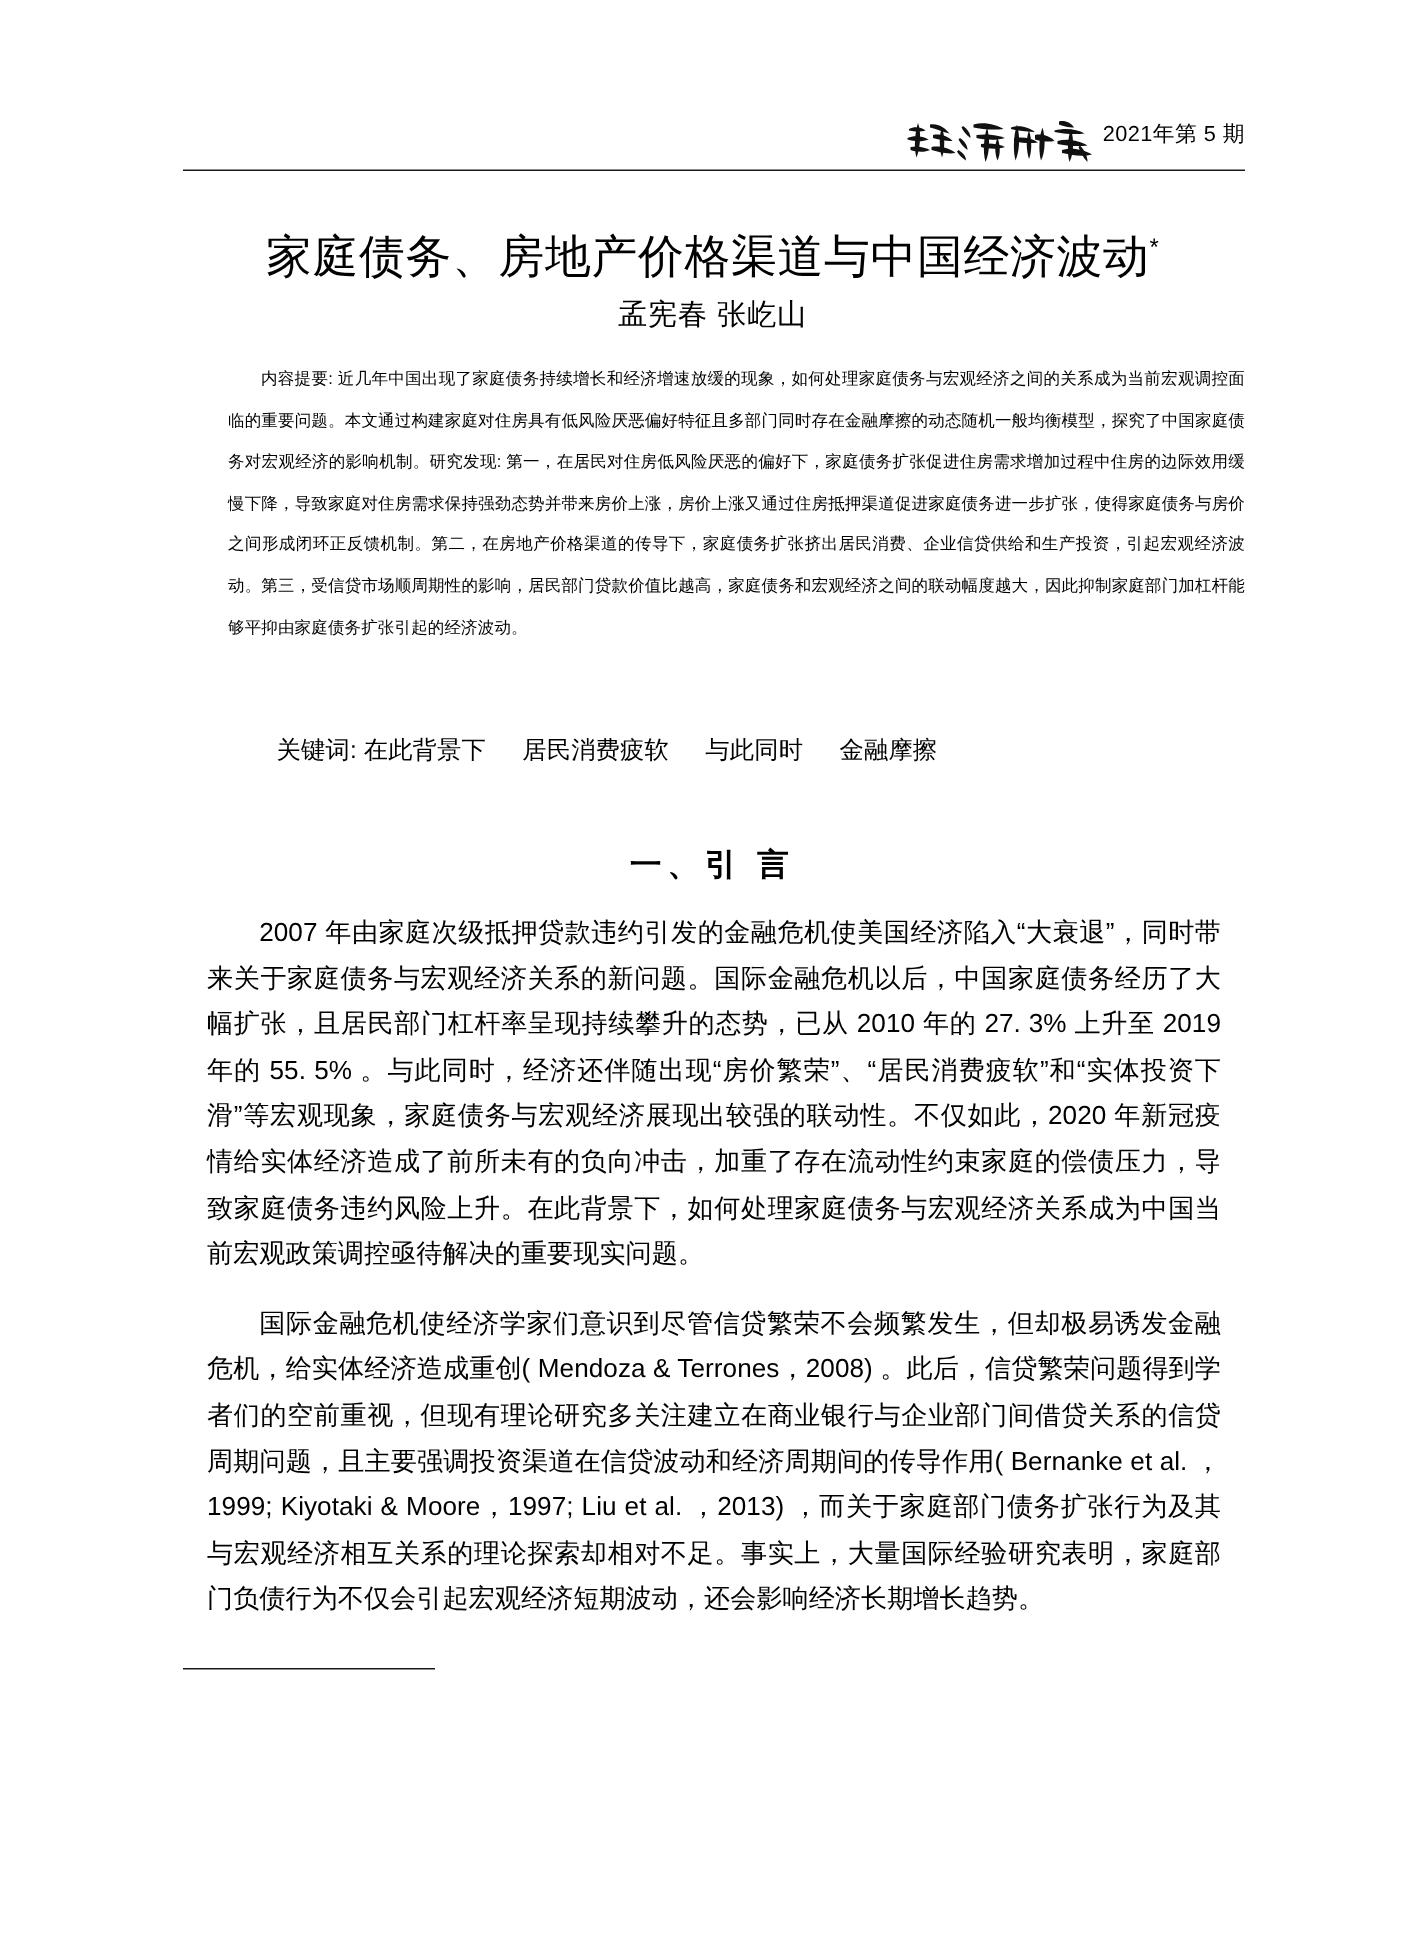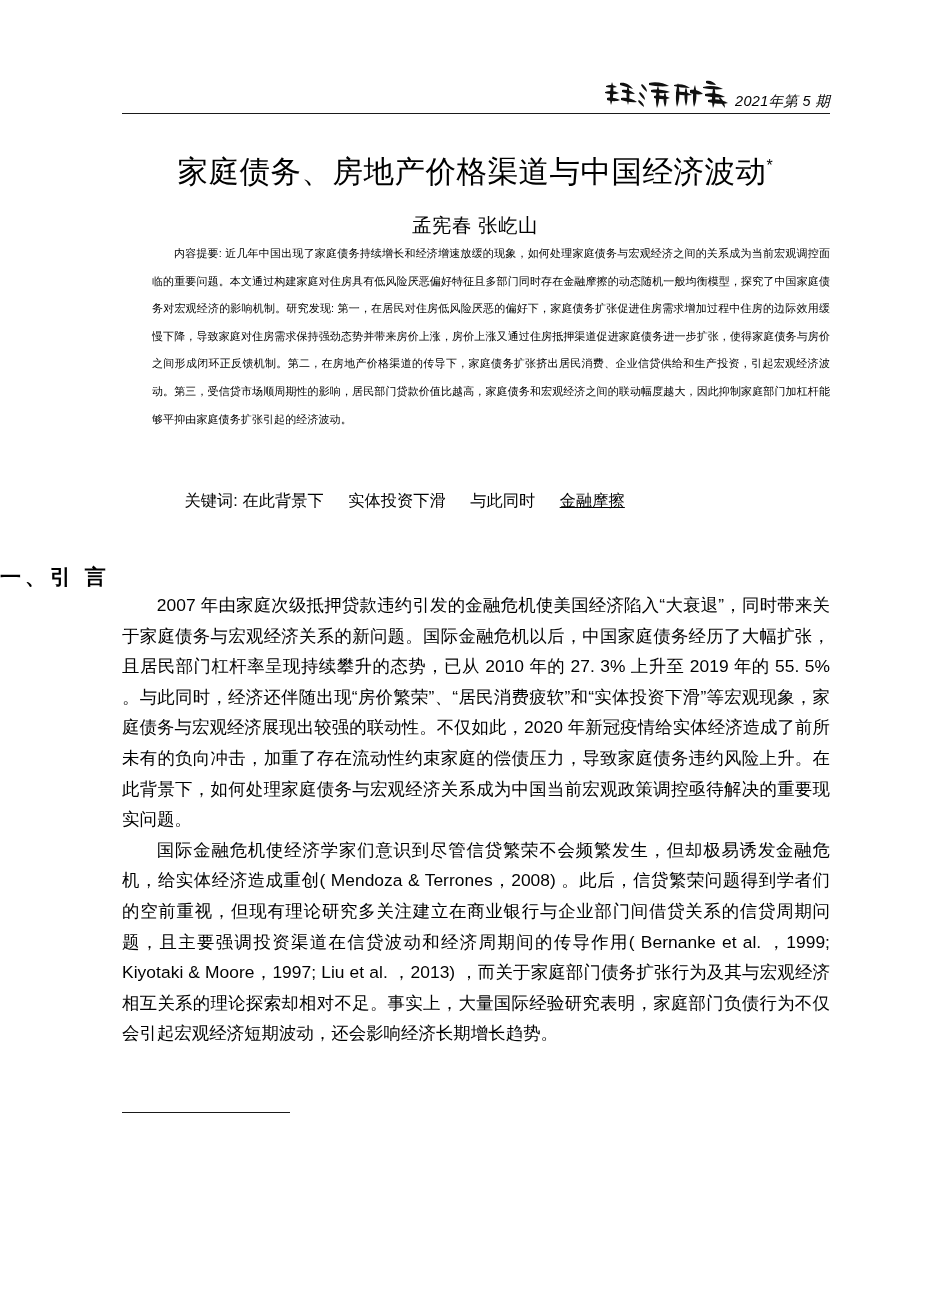--- a/index.html
+++ b/index.html
@@ -40,23 +40,22 @@
     display: inline-block;
     height: 40px;
     margin-right: 5px;
     margin-bottom: 0px;
   }
   .journal-logo svg { display: block; }
   .issue-line {
     font-size: 14.5px;
     letter-spacing: 0.3px;
     line-height: 1;
-    margin-bottom: 5px;
+    margin-bottom: 16px;
     white-space: nowrap;
-    font-style: italic;
   }
 
   
   .doc-title {
     position: absolute;
     left: 0;
     top: 133px;
     width: 950px;
     text-align: center;
     font-size: 30.5px;
@@ -72,21 +71,20 @@
   }
   .authors {
     position: absolute;
     left: 0;
     top: 199px;
     width: 950px;
     text-align: center;
     font-size: 19.5px;
     letter-spacing: 0.5px;
     line-height: 1.2;
-    margin-top: 15px;
   }
 
   
   .abstract {
     position: absolute;
     left: 152px;
     top: 240px;
     width: 678px;
     font-size: 11px;
     line-height: 27.6px;
@@ -100,48 +98,48 @@
     left: 152px;
     top: 487px;
     width: 678px;
     font-size: 16.2px;
     line-height: 27.6px;
     text-indent: 2em;
     letter-spacing: 0.1px;
     white-space: nowrap;
   }
   .keywords .kw { margin-right: 1.5em; }
-  .keywords .kw:last-child { margin-right: 17px; text-decoration: underline; }
+  .keywords .kw:last-child { margin-right: 17px; }
 
   
   .section-heading {
     position: absolute;
     left: 0;
     top: 546px;
     width: 950px;
-    text-align: left;
+    text-align: center;
     font-size: 21px;
     letter-spacing: 4px;
     line-height: 1.3;
   }
 
   
   .body-text {
     position: absolute;
     left: 122px;
     top: 590px;
     width: 708px;
     font-size: 17.4px;
     line-height: 30.6px;
     text-align: justify;
     text-justify: inter-ideograph;
     letter-spacing: 0.05px;
   }
   .body-text p {
-    margin: 0;
+    margin: 16px;
     text-indent: 2em;
   }
   .body-text p.noindent {
     text-indent: 0;
   }
 
   
   .footnote-rule {
     position: absolute;
     left: 122px;
@@ -199,21 +197,21 @@
   </div>
 
   <h1 class="doc-title"><span>家庭债务、房地产价格渠道与中国经济波动</span><span class="star">*</span></h1>
 
   <div class="authors">孟宪春 张屹山</div>
 
   <div class="abstract">内容提要: 近几年中国出现了家庭债务持续增长和经济增速放缓的现象，如何处理家庭债务与宏观经济之间的关系成为当前宏观调控面临的重要问题。本文通过构建家庭对住房具有低风险厌恶偏好特征且多部门同时存在金融摩擦的动态随机一般均衡模型，探究了中国家庭债务对宏观经济的影响机制。研究发现: 第一，在居民对住房低风险厌恶的偏好下，家庭债务扩张促进住房需求增加过程中住房的边际效用缓慢下降，导致家庭对住房需求保持强劲态势并带来房价上涨，房价上涨又通过住房抵押渠道促进家庭债务进一步扩张，使得家庭债务与房价之间形成闭环正反馈机制。第二，在房地产价格渠道的传导下，家庭债务扩张挤出居民消费、企业信贷供给和生产投资，引起宏观经济波动。第三，受信贷市场顺周期性的影响，居民部门贷款价值比越高，家庭债务和宏观经济之间的联动幅度越大，因此抑制家庭部门加杠杆能够平抑由家庭债务扩张引起的经济波动。</div>
 
   <div class="keywords">
     <span>关键词:</span>
-    <span class="kw">在此背景下</span><span class="kw">实体投资下滑</span><span class="kw">与此同时</span><span class="kw">金融摩擦</span>
+    <span class="kw">在此背景下</span><span class="kw">居民消费疲软</span><span class="kw">与此同时</span><span class="kw">金融摩擦</span>
   </div>
 
   <h2 class="section-heading">一、引 言</h2>
 
   <div class="body-text">
     <p>2007 年由家庭次级抵押贷款违约引发的金融危机使美国经济陷入“大衰退”，同时带来关于家庭债务与宏观经济关系的新问题。国际金融危机以后，中国家庭债务经历了大幅扩张，且居民部门杠杆率呈现持续攀升的态势，已从 2010 年的 27. 3% 上升至 2019 年的 55. 5% 。与此同时，经济还伴随出现“房价繁荣”、“居民消费疲软”和“实体投资下滑”等宏观现象，家庭债务与宏观经济展现出较强的联动性。不仅如此，2020 年新冠疫情给实体经济造成了前所未有的负向冲击，加重了存在流动性约束家庭的偿债压力，导致家庭债务违约风险上升。在此背景下，如何处理家庭债务与宏观经济关系成为中国当前宏观政策调控亟待解决的重要现实问题。</p>
     <p>国际金融危机使经济学家们意识到尽管信贷繁荣不会频繁发生，但却极易诱发金融危机，给实体经济造成重创( Mendoza &amp; Terrones，2008) 。此后，信贷繁荣问题得到学者们的空前重视，但现有理论研究多关注建立在商业银行与企业部门间借贷关系的信贷周期问题，且主要强调投资渠道在信贷波动和经济周期间的传导作用( Bernanke et al. ，1999; Kiyotaki &amp; Moore，1997; Liu et al. ，2013) ，而关于家庭部门债务扩张行为及其与宏观经济相互关系的理论探索却相对不足。事实上，大量国际经验研究表明，家庭部门负债行为不仅会引起宏观经济短期波动，还会影响经济长期增长趋势。</p>
   </div>
 
   <div class="footnote-rule"></div>

